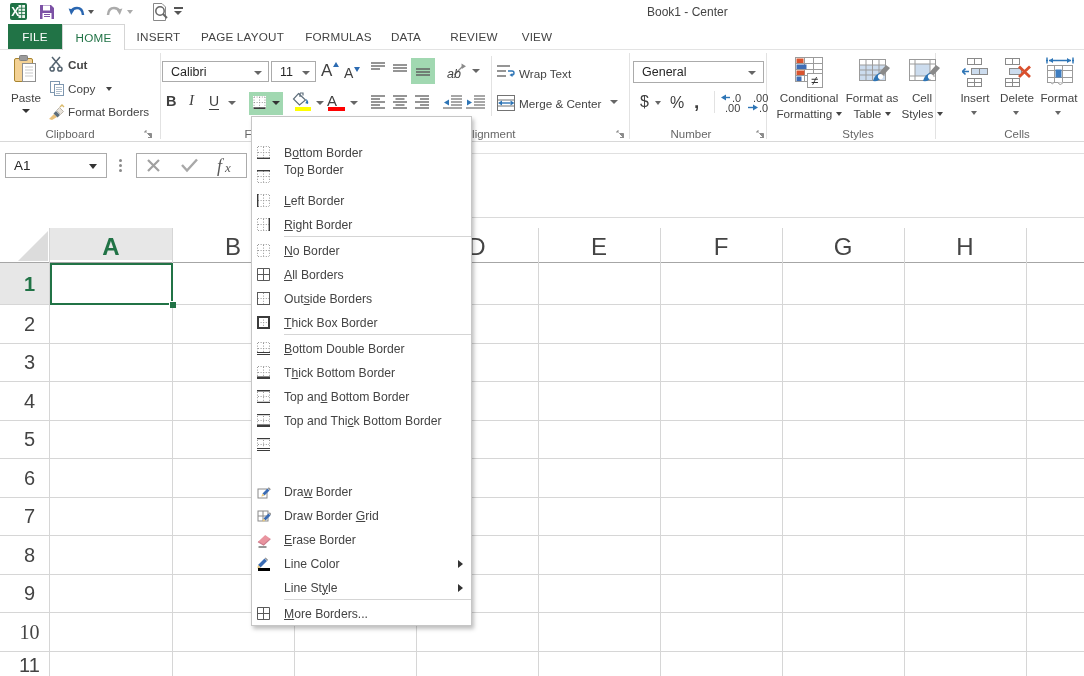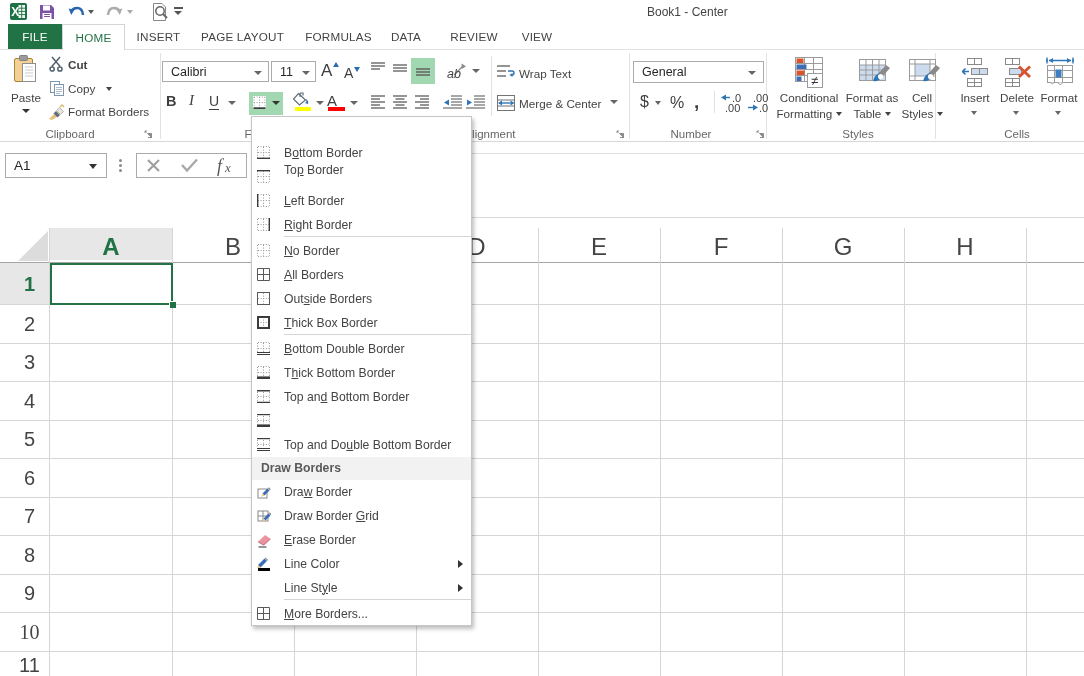--- a/index.html
+++ b/index.html
@@ -476,29 +476,28 @@
         </svg>
       </div>
     <div class="mi" style="top:267.5px;">Top an<u>d</u> Bottom Border</div>
     <div class="mic" style="top:297px;">
         <svg width="13" height="13" viewBox="0 0 13 13">
           <path d="M0.5 2 V10 M12.5 2 V10 M1 6.5 H12 M6.5 2 V10" stroke="#999" stroke-width="1" stroke-dasharray="1 1.6" fill="none"></path>
           <path d="M0 0.6 H13" stroke="#3b3b3b" stroke-width="1.2"></path>
           <path d="M0 11.7 H13" stroke="#3b3b3b" stroke-width="2.6"></path>
         </svg>
       </div>
+    <div class="mi" style="top:291.5px;">Top and Thi<u>c</u>k Bottom Border</div>
     <div class="mic" style="top:321px;">
         <svg width="13" height="13" viewBox="0 0 13 13">
           <path d="M0.5 2 V9 M12.5 2 V9 M1 6.5 H12 M6.5 2 V9" stroke="#999" stroke-width="1" stroke-dasharray="1 1.6" fill="none"></path>
           <path d="M0 0.6 H13" stroke="#3b3b3b" stroke-width="1.2"></path>
           <path d="M0 10.5 H13 M0 12.5 H13" stroke="#3b3b3b" stroke-width="1"></path>
         </svg>
       </div>
-    <div class="mi" style="top:315.5px;">Top and Do<u>u</u>ble Bottom Border</div>
-    <div class="mhdr" style="top:340px;">Draw Borders</div>
     <div class="mic" style="top:368px;">
         <svg width="14" height="14" viewBox="0 0 14 14">
           <rect x="1" y="4" width="9" height="9" fill="#fff" stroke="#8a8a8a"></rect>
           <path d="M5.5 8.5 L10.5 3.5 L12.5 5.5 L7.5 10.5 Z" fill="#3b6cb4"></path>
           <path d="M10.8 3.2 l1 -1 l2 2 l-1 1 z" fill="#8a8a8a"></path>
           <path d="M5.5 8.5 l-1.2 3.2 l3.2 -1.2 z" fill="#e8c87e"></path>
         </svg>
       </div>
     <div class="mi" style="top:362.5px;">Dra<u>w</u> Border</div>
     <div class="mic" style="top:392px;">

